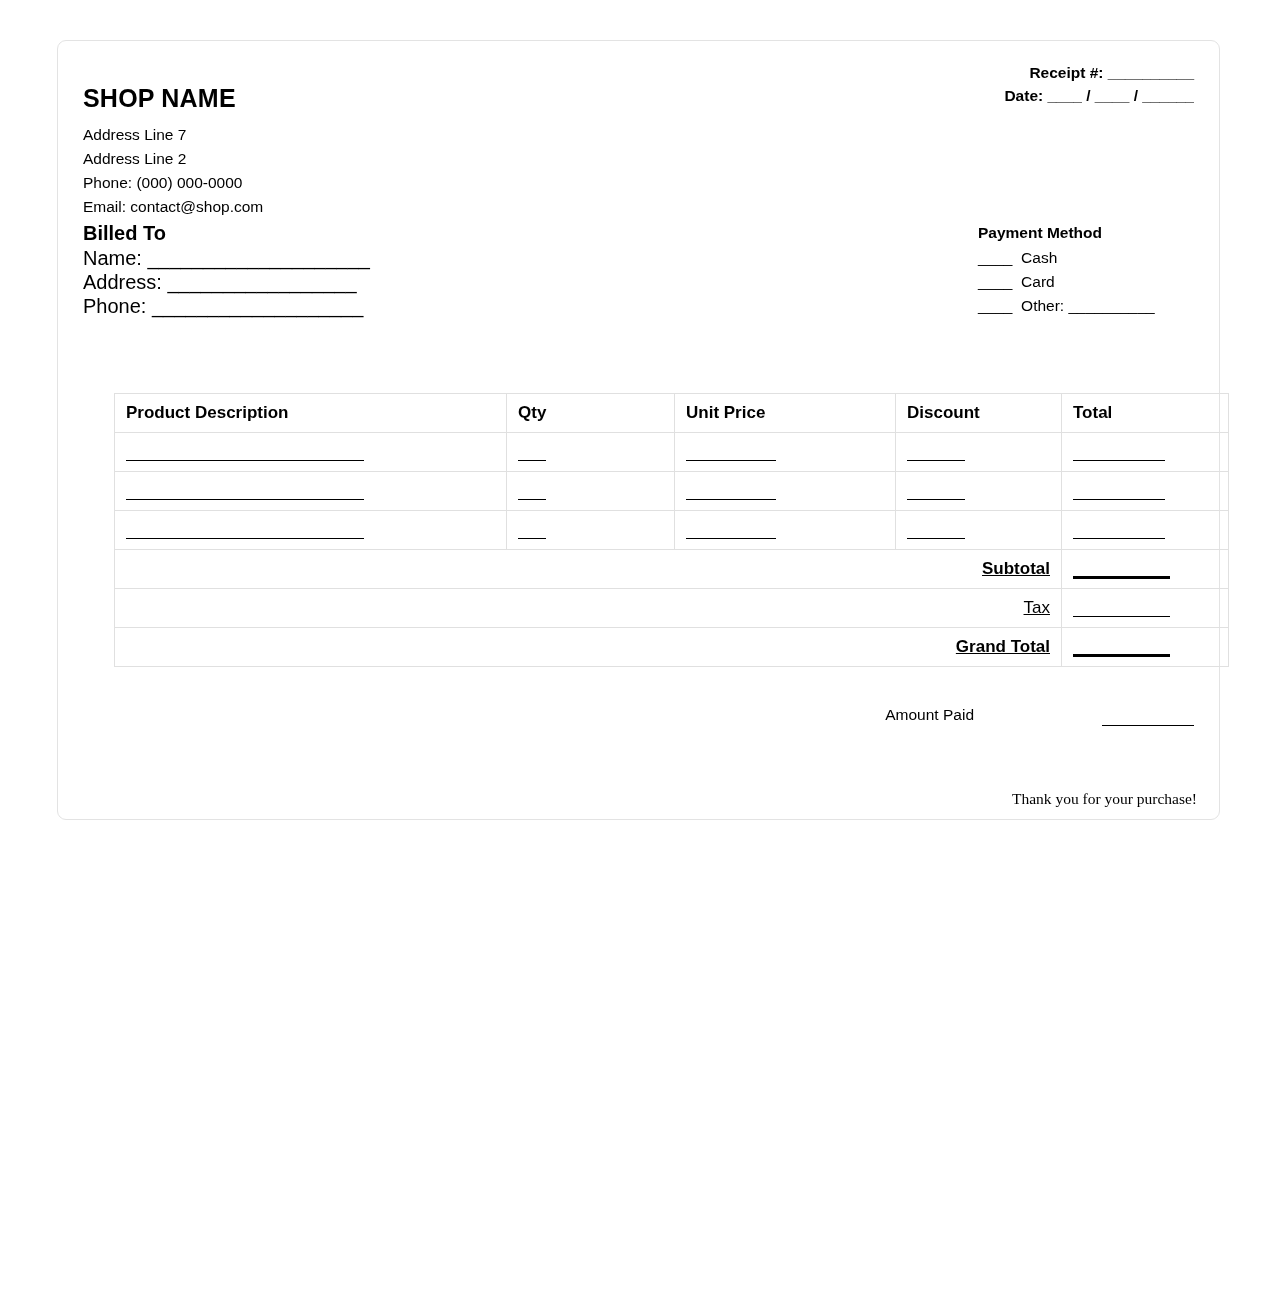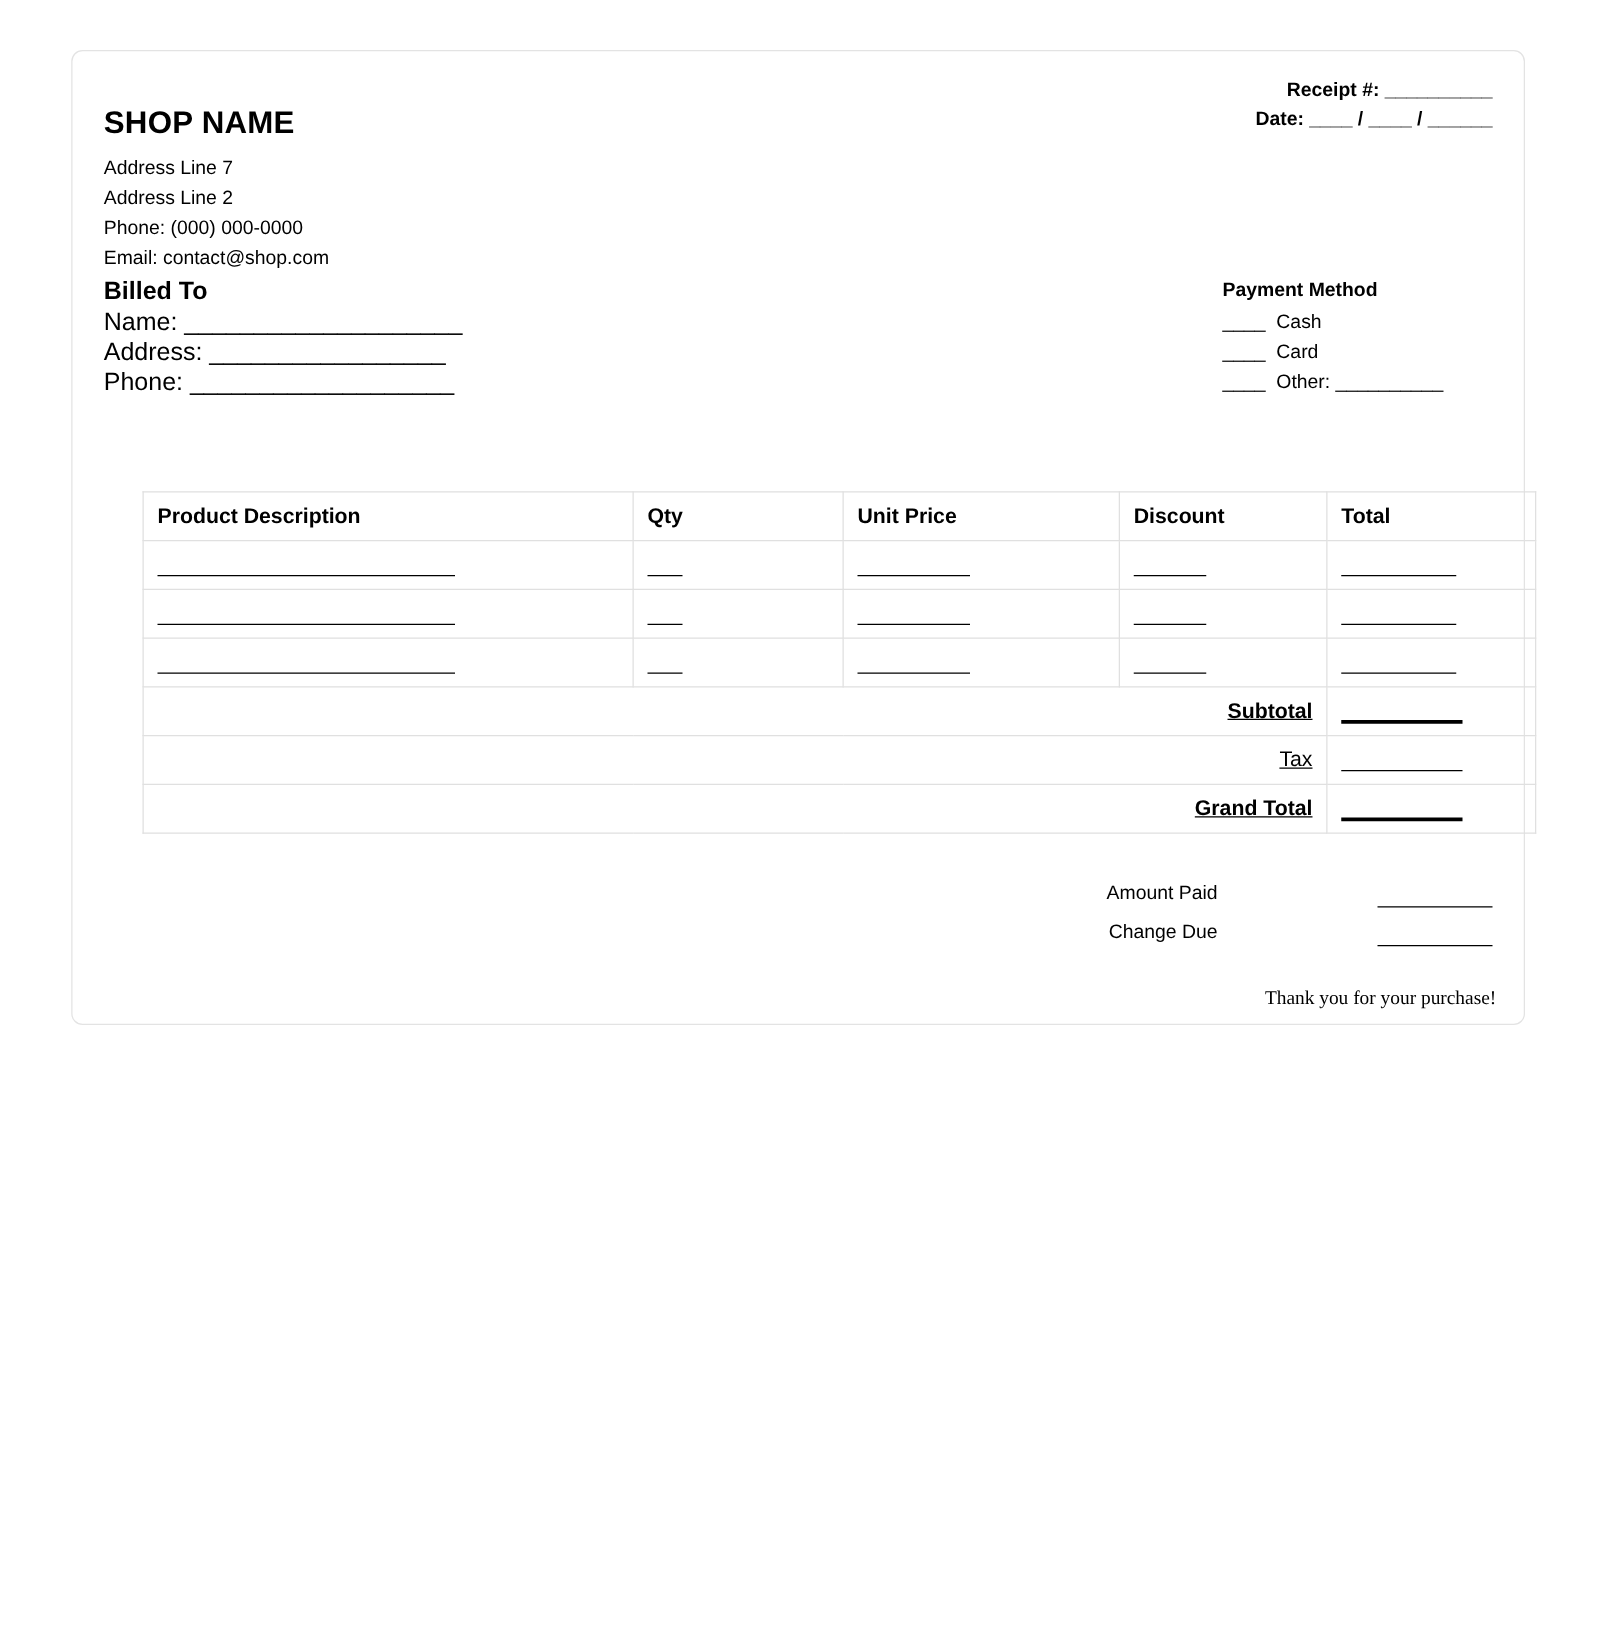--- a/index.html
+++ b/index.html
@@ -319,22 +319,18 @@
             </td>
         </tr>
       </tbody>
     </table>
 
     <div class="paid-block">
       <div class="paid-row">
         <span class="paid-label">Amount Paid</span>
         <span class="paid-rule"></span>
       </div>
-      <div class="paid-row">
-        <span class="paid-label">Change Due</span>
-        <span class="paid-rule"></span>
-      </div>
     </div>
 
     <div class="footer-note">Thank you for your purchase!</div>
 
   </div>
 </div>
 
 </body></html>

